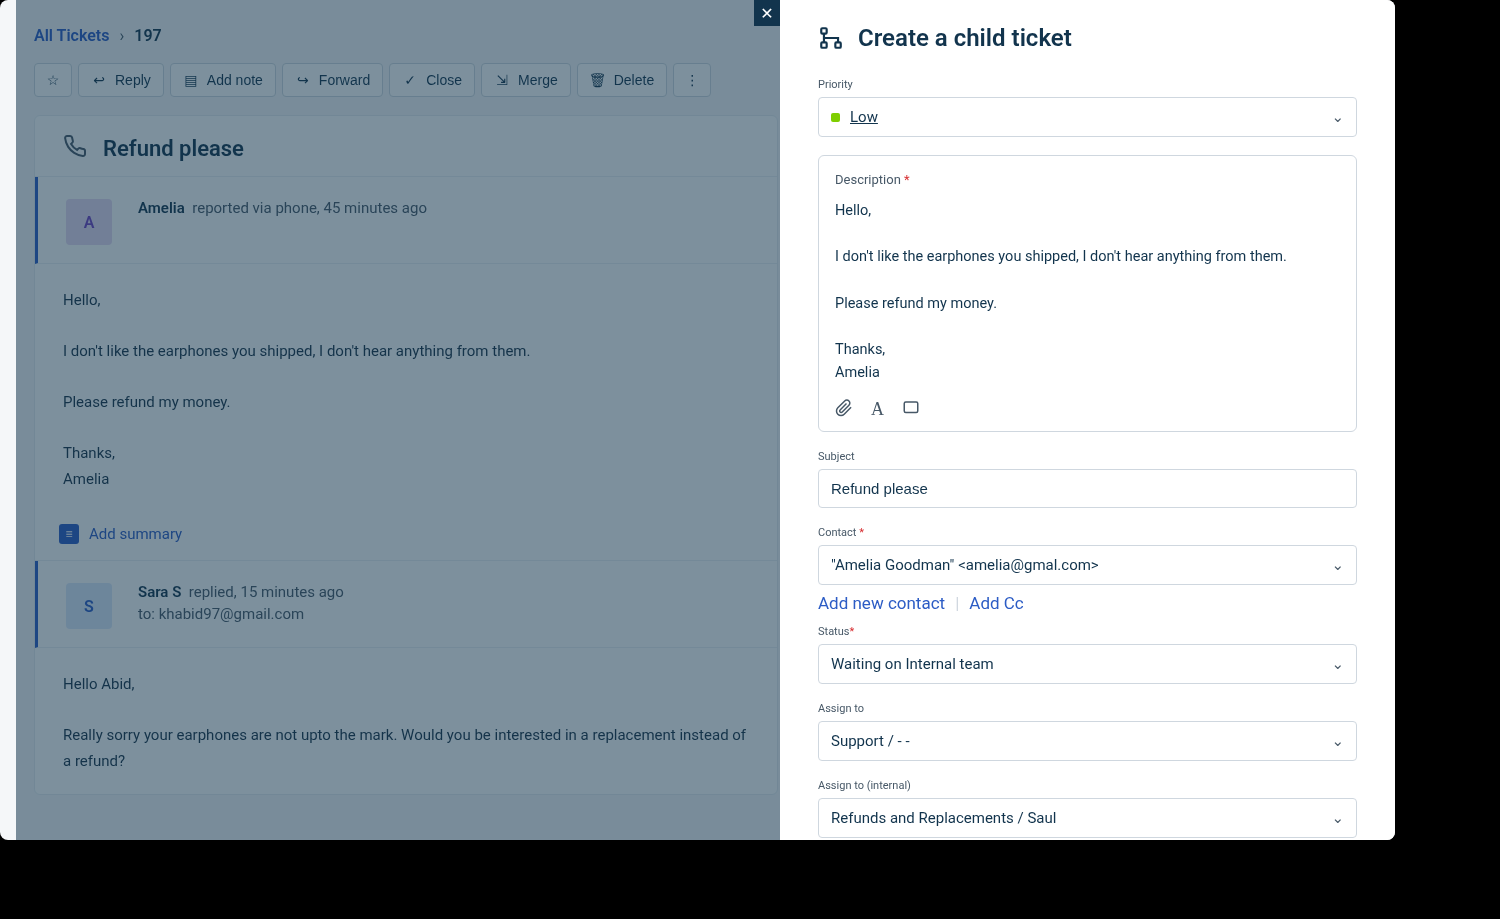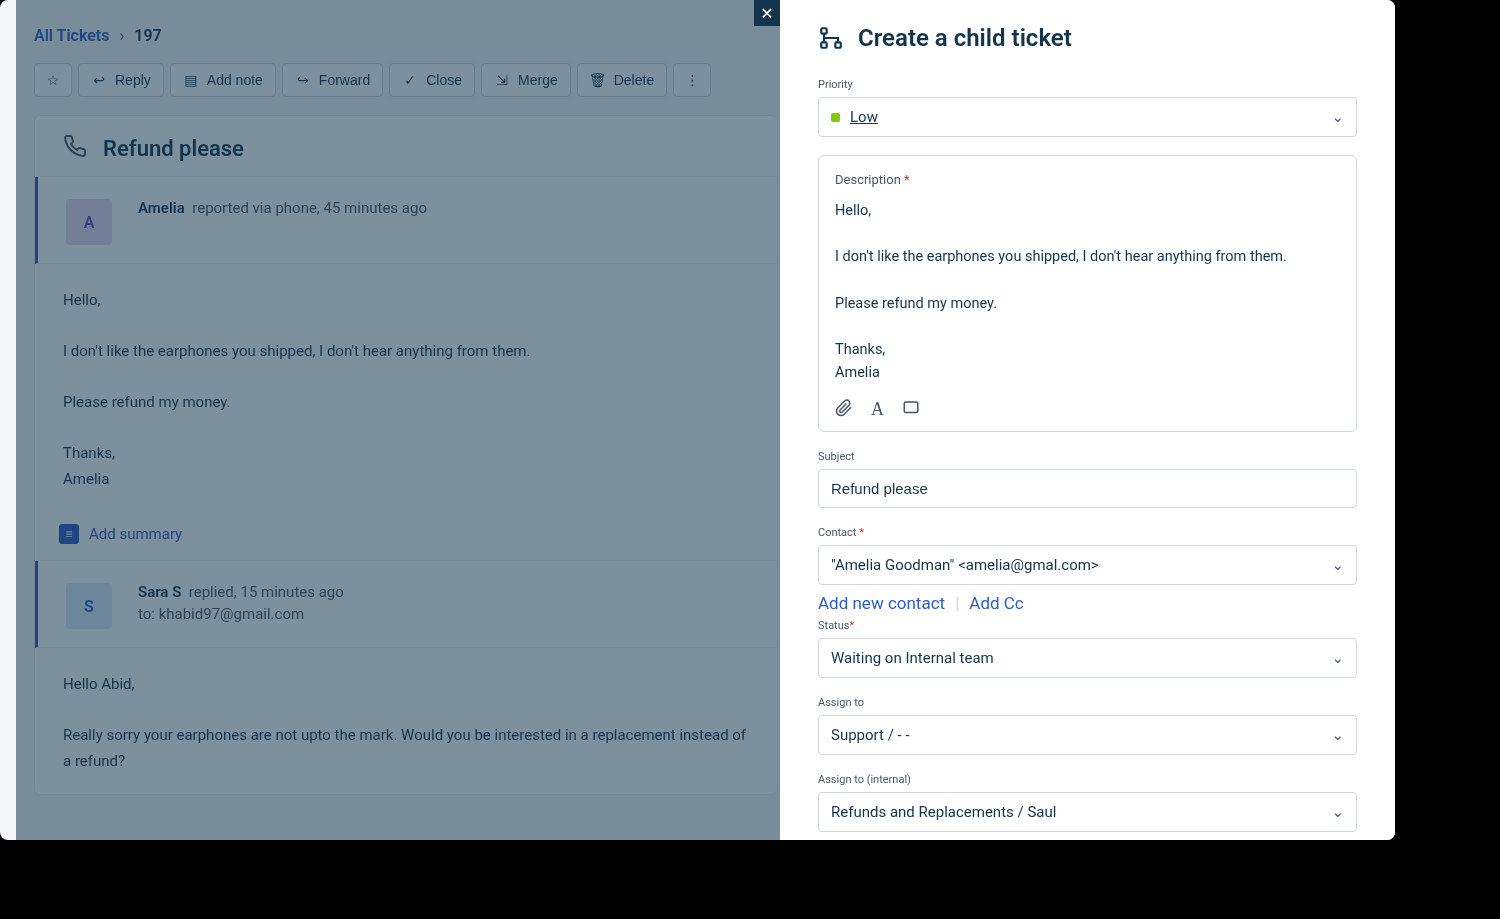--- a/index.html
+++ b/index.html
@@ -279,21 +279,21 @@
           </span>
         </div>
       </div>
     </div>
 
     <div class="field-block">
       <label class="form-label">Subject</label>
       <input class="input" value="Refund please" style="">
     </div>
 
-    <div class="field-block" style="margin-bottom:6px;">
+    <div class="field-block" style="margin-bottom:12px;">
       <label class="form-label"><span>Contact</span> <span class="req">*</span></label>
       <div class="select">
         <span>"Amelia Goodman" &lt;amelia@gmal.com&gt;</span>
         <span class="chev-down">⌄</span>
       </div>
       <div class="links-row">
         <a>Add new contact</a>
         <span>|</span>
         <a>Add Cc</a>
       </div>

